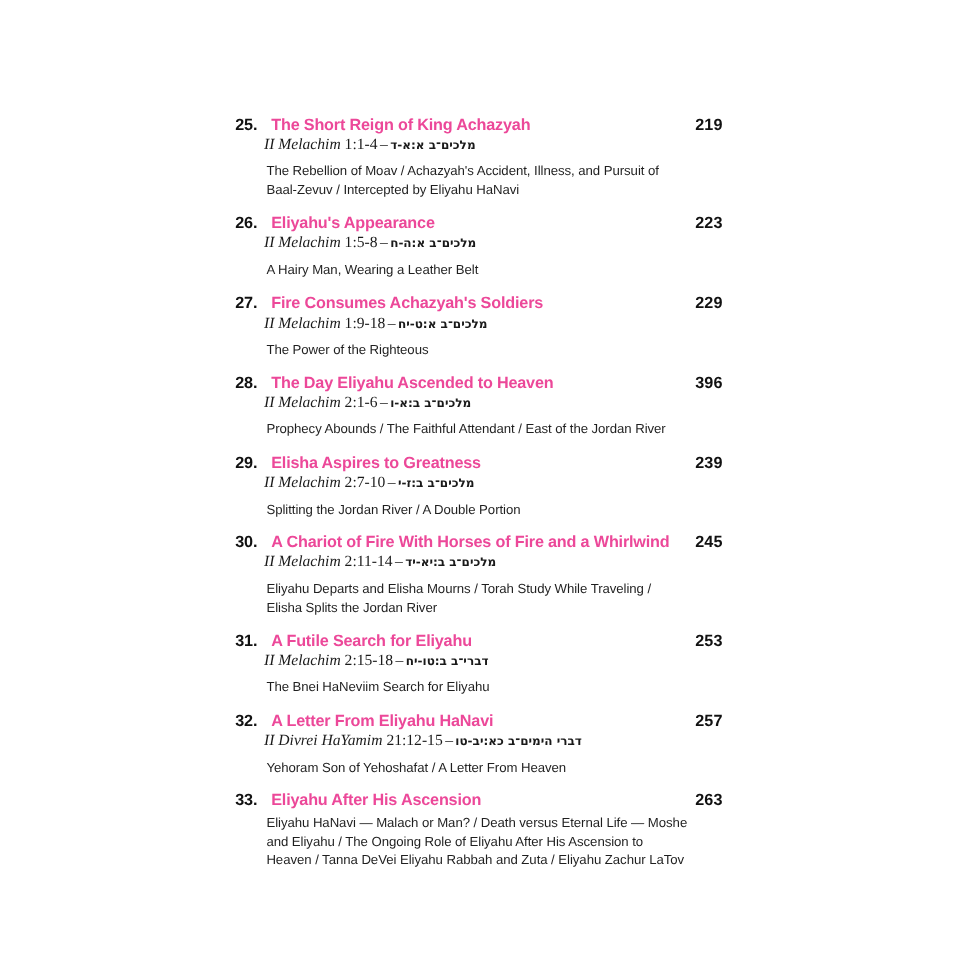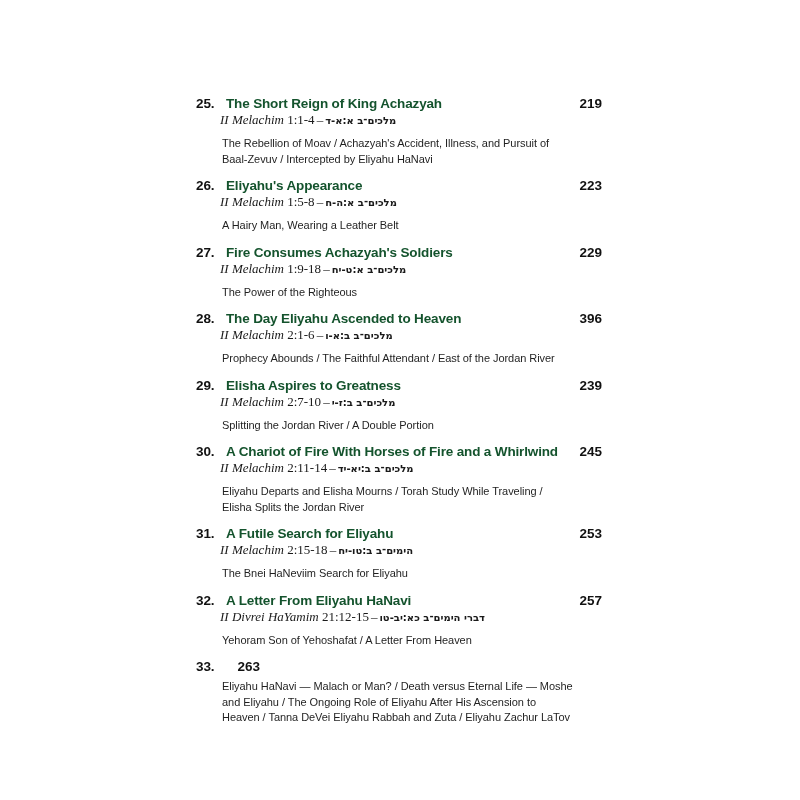--- a/index.html
+++ b/index.html
@@ -46,21 +46,21 @@
     font-size: 13.5px;
     font-weight: bold;
     color: #111111;
     letter-spacing: -0.1px;
   }
 
   .entry-title {
     flex: 1 1 auto;
     font-size: 13.5px;
     font-weight: bold;
-    color: #14532d;
+    color: #ec4899;
     letter-spacing: -0.15px;
     padding-right: 8px;
   }
 
   .entry-page {
     flex: 0 0 auto;
     width: 34px;
     text-align: right;
     font-size: 13.5px;
     font-weight: bold;
@@ -166,33 +166,34 @@
         </div>
         <div class="entry-source"><span class="src-en">II Melachim</span> <span class="src-ref">2:11-14</span><span class="src-dash">–</span><span class="src-he">מלכים־ב ב:יא-יד</span></div>
         <div class="entry-desc">Eliyahu Departs and Elisha Mourns / Torah Study While Traveling / Elisha Splits the Jordan River</div>
       </div>
       <div class="toc-entry">
         <div class="entry-head">
           <span class="entry-num">31.</span>
           <span class="entry-title">A Futile Search for Eliyahu</span>
           <span class="entry-page">253</span>
         </div>
-        <div class="entry-source"><span class="src-en">II Melachim</span> <span class="src-ref">2:15-18</span><span class="src-dash">–</span><span class="src-he">הימים־ב ב:טו-יח</span></div>
+        <div class="entry-source"><span class="src-en">II Melachim</span> <span class="src-ref">2:15-18</span><span class="src-dash">–</span><span class="src-he">דברי־ב ב:טו-יח</span></div>
         <div class="entry-desc">The Bnei HaNeviim Search for Eliyahu</div>
       </div>
       <div class="toc-entry">
         <div class="entry-head">
           <span class="entry-num">32.</span>
           <span class="entry-title">A Letter From Eliyahu HaNavi</span>
           <span class="entry-page">257</span>
         </div>
         <div class="entry-source"><span class="src-en">II Divrei HaYamim</span> <span class="src-ref">21:12-15</span><span class="src-dash">–</span><span class="src-he">דברי הימים־ב כא:יב-טו</span></div>
         <div class="entry-desc">Yehoram Son of Yehoshafat / A Letter From Heaven</div>
       </div>
       <div class="toc-entry">
         <div class="entry-head">
           <span class="entry-num">33.</span>
+          <span class="entry-title">Eliyahu After His Ascension</span>
           <span class="entry-page">263</span>
         </div>
         <div class="entry-desc" style="margin-top: 5px;">Eliyahu HaNavi — Malach or Man? / Death versus Eternal Life — Moshe and Eliyahu / The Ongoing Role of Eliyahu After His Ascension to Heaven / Tanna DeVei Eliyahu Rabbah and Zuta / Eliyahu Zachur LaTov</div>
       </div>
     </div>
 </div>
 
 </body></html>

